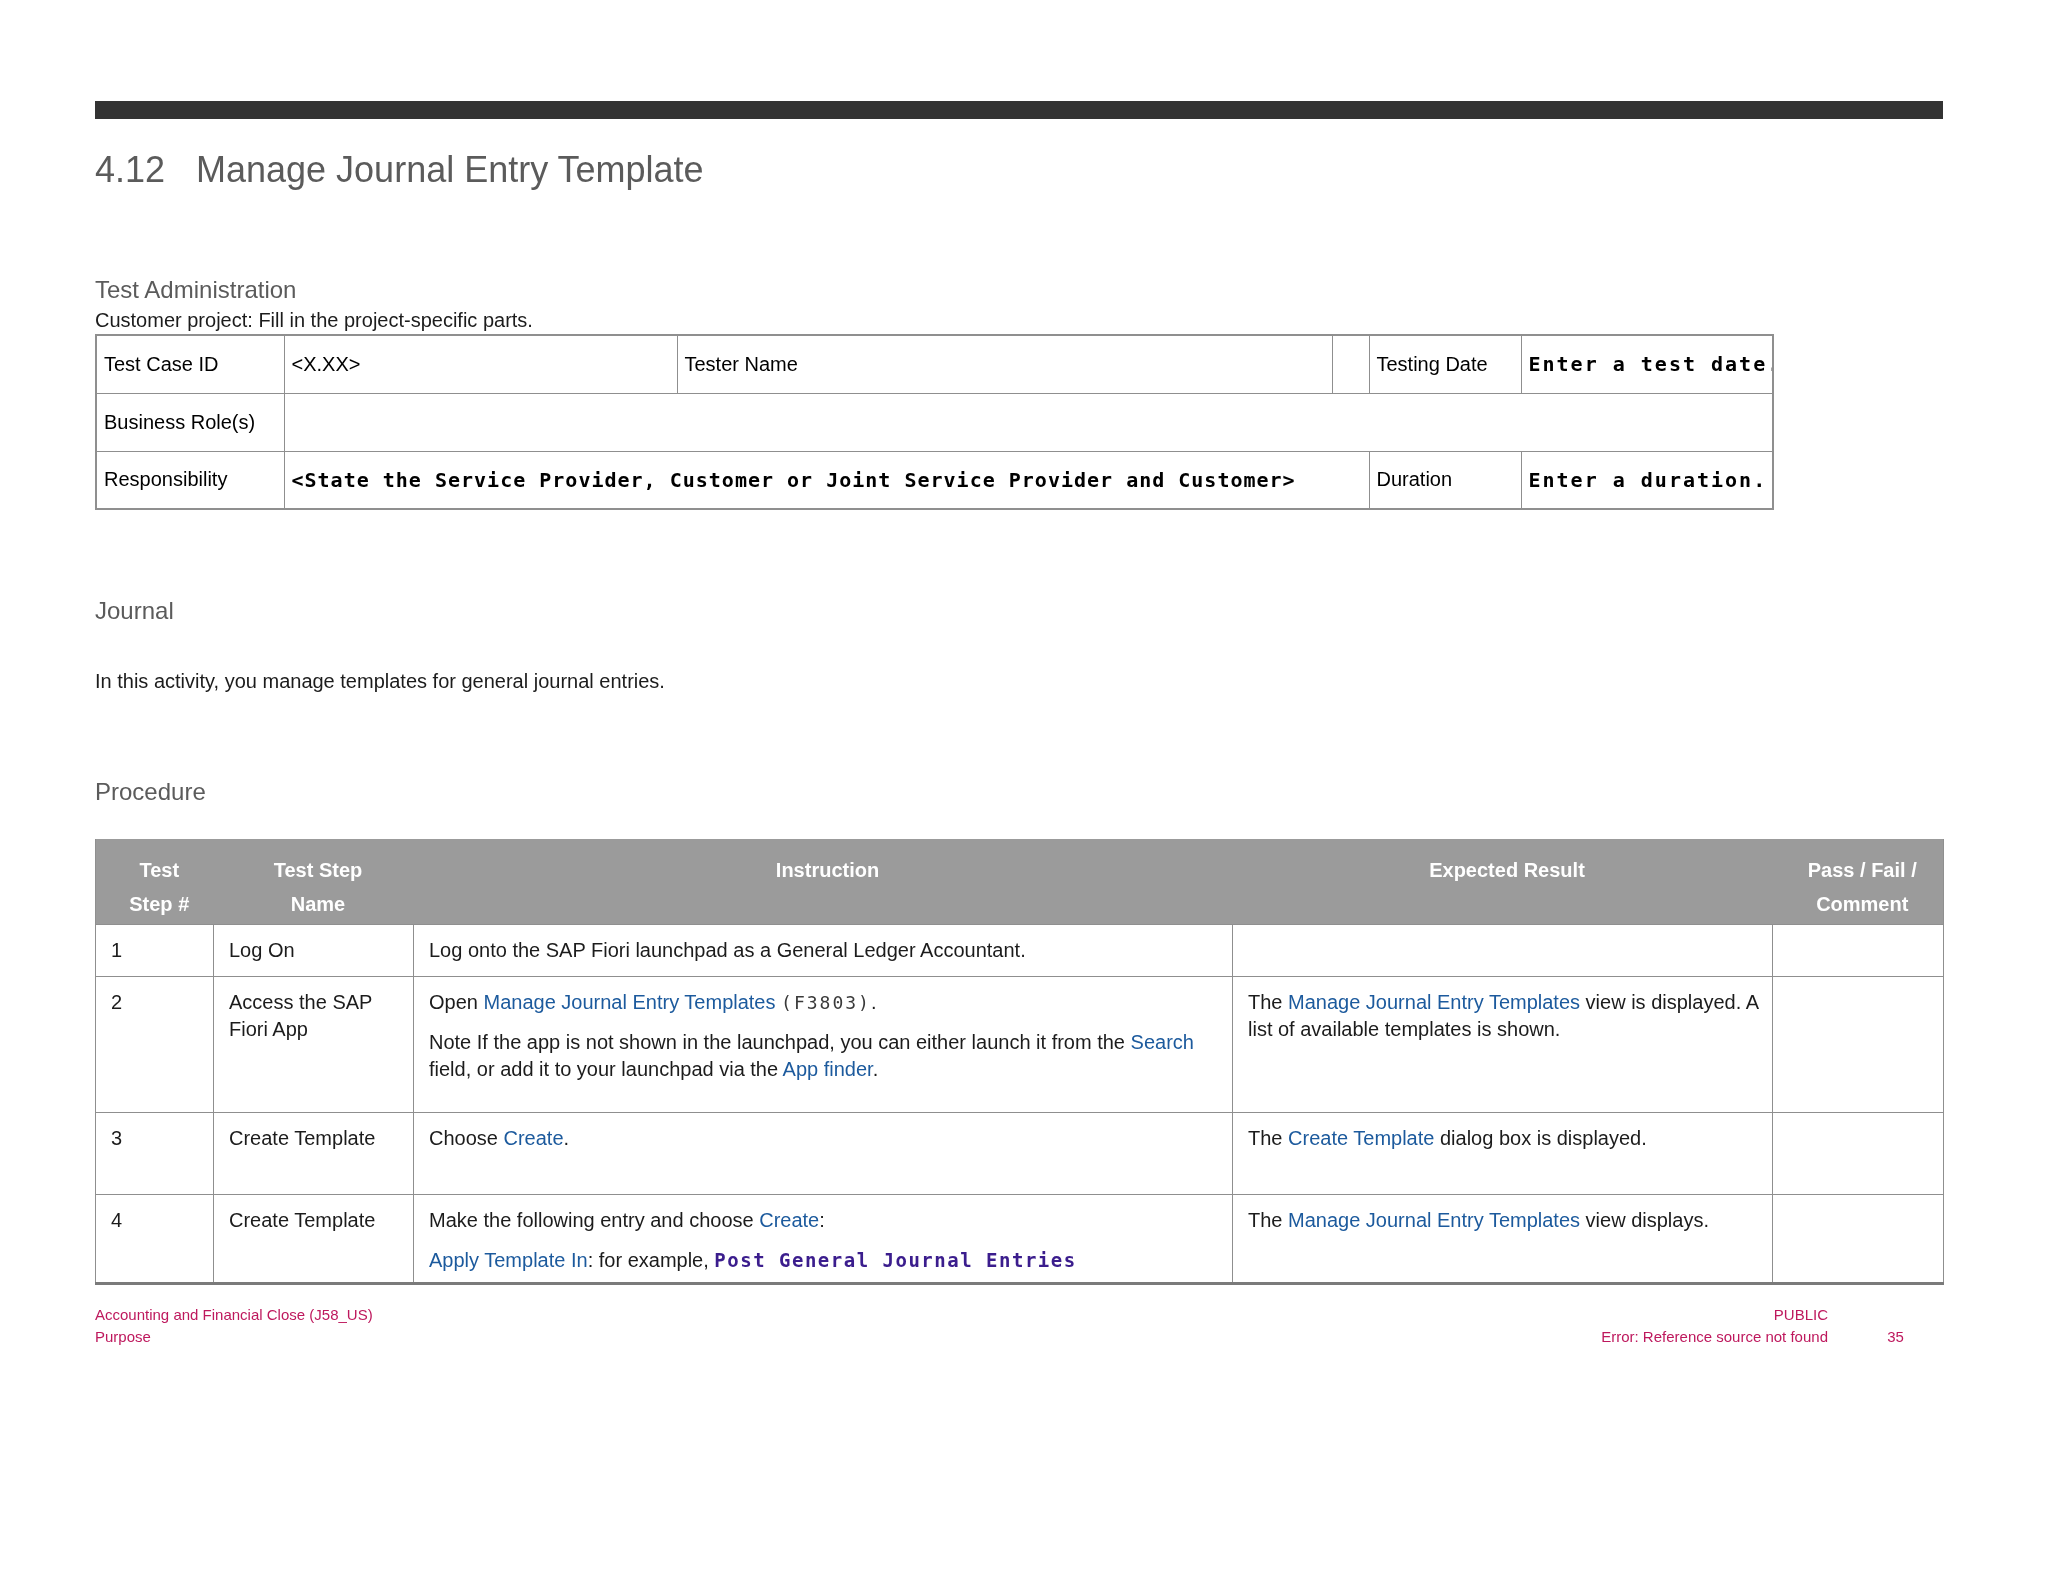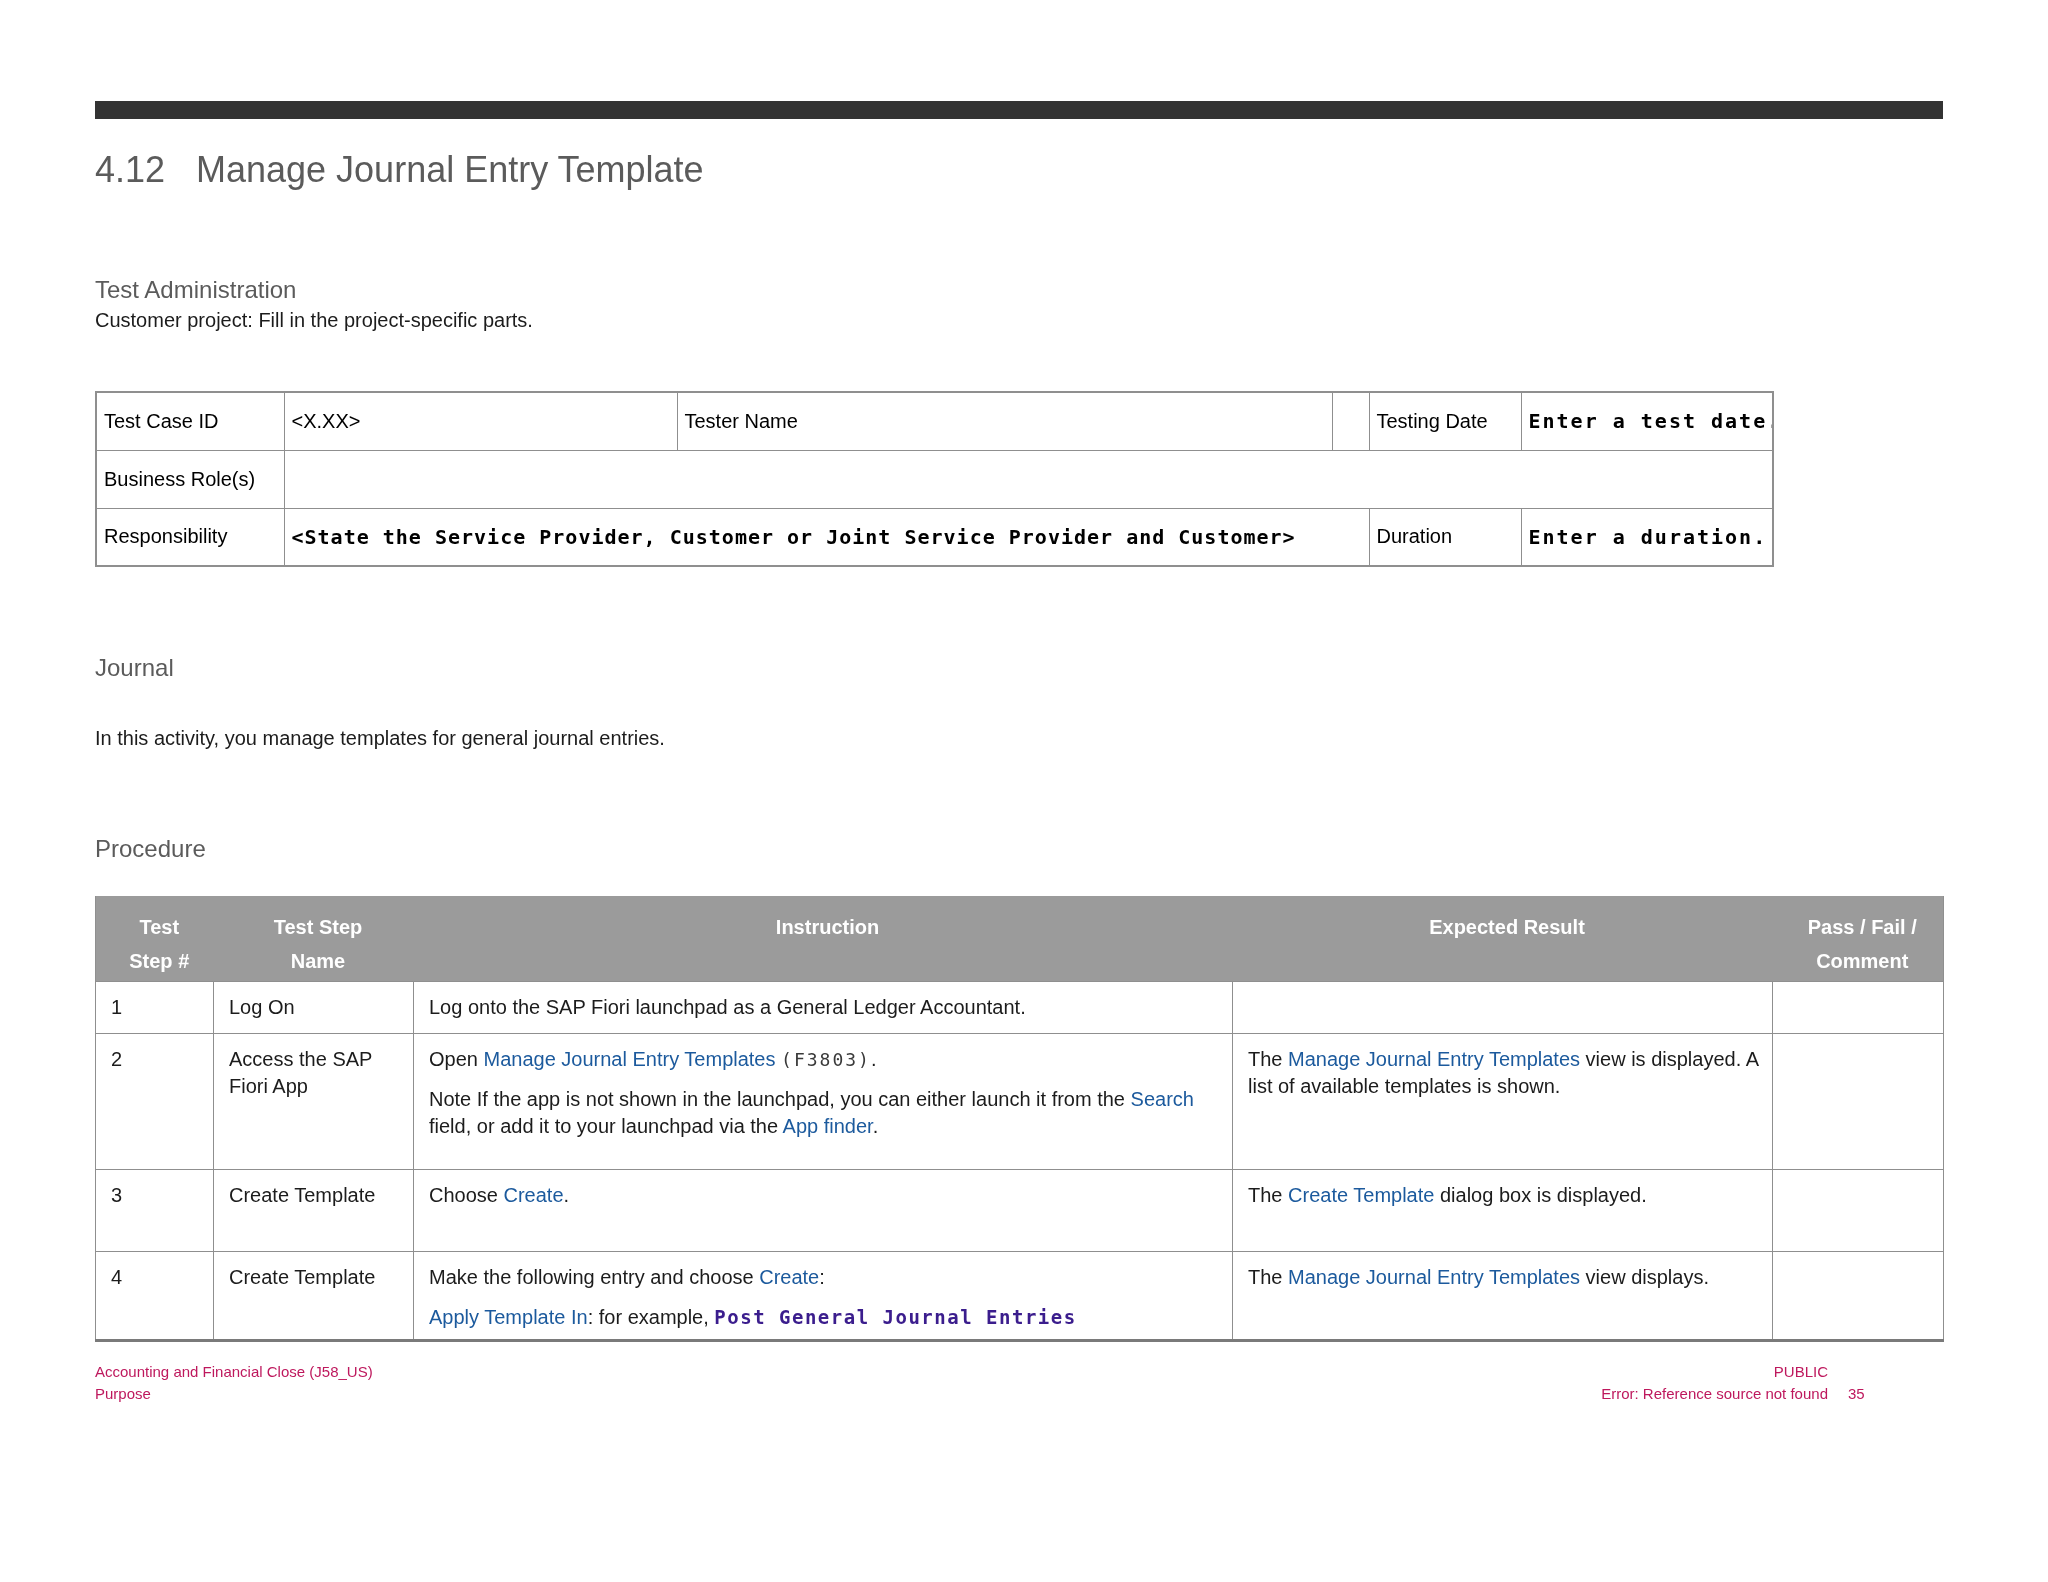--- a/index.html
+++ b/index.html
@@ -31,21 +31,21 @@
   }
   .h2-admin{margin-top:81px;}
   .h2-context{margin-top:84px;}
   .h2-procedure{margin-top:80px;}
   .body-p{margin:0;font-size:20px;line-height:27px;color:var(--body-text);}
   .intro{}
   .context-p{margin-top:40px;}
 
   
   .admin-table{
-    margin-top:57px;border-collapse:collapse;table-layout:fixed;width:1677px;
+    border-collapse:collapse;table-layout:fixed;width:1677px;
     border:2px solid var(--border);
   }
   .admin-table td{
     border:1px solid var(--border);height:58px;vertical-align:middle;
     padding:4px 6px 4px 7px;font-size:20px;color:#000;overflow:hidden;white-space:nowrap;
   }
   .entry{
     font-family:"DejaVu Sans Mono","Liberation Mono",monospace;
     font-weight:bold;color:var(--entry);font-size:18px;letter-spacing:2px;
   }
@@ -84,21 +84,21 @@
   .seg-umono{
     font-family:"DejaVu Sans Mono","Liberation Mono",monospace;
     font-weight:bold;font-size:19px;letter-spacing:1.5px;color:var(--entry);
   }
 
   
   .footer{margin-top:19px;font-size:15px;line-height:22px;color:#be185d;}
   .f-row{display:flex;justify-content:space-between;align-items:baseline;}
   .f-right1{margin-right:115px;}
   .f-right2{display:flex;align-items:baseline;}
-  .f-page{display:inline-block;width:115px;text-align:left;padding-left:20px;}
+  .f-page{display:inline-block;width:115px;text-align:center;padding-left:20px;}
 </style>
 </head>
 <body>
 
 <div class="page">
 
   <div class="top-bar"></div>
 
   <h1>
     <span class="h1-num">4.12</span><span>Manage Journal Entry Template</span>

